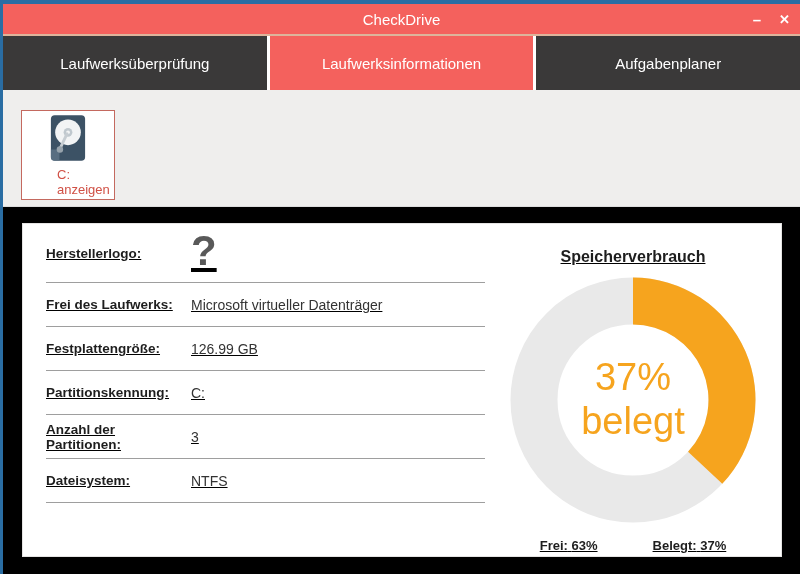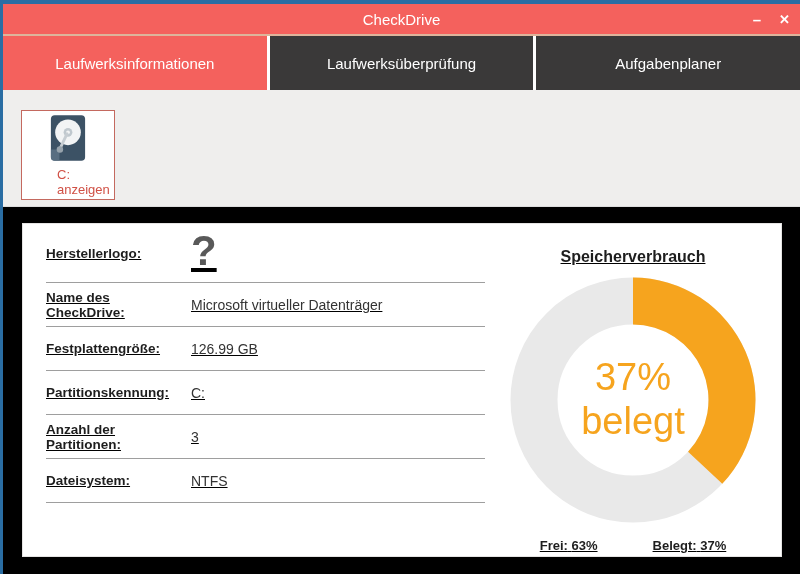--- a/index.html
+++ b/index.html
@@ -107,22 +107,22 @@
 
   <div class="titlebar">
     <span class="title">CheckDrive</span>
     <div class="win-controls">
       <span class="win-btn min">–</span>
       <span class="win-btn">✕</span>
     </div>
   </div>
 
   <div class="tabbar">
+    <div class="tab">Laufwerksüberprüfung</div>
     <div class="tab active">Laufwerksinformationen</div>
-    <div class="tab">Laufwerksüberprüfung</div>
     <div class="tab">Aufgabenplaner</div>
   </div>
 
   <div class="toolbar">
     <div class="drive-button">
       <svg class="icon" viewBox="0 0 40 50" aria-hidden="true">
         <rect x="2" y="1" width="36" height="48" rx="4" fill="#3C5265"></rect>
         <path d="M2 37 h9 v12 h-5 a4 4 0 0 1 -4 -4 z" fill="#5E7386" opacity="0.85"></path>
         <circle cx="20" cy="19" r="13.5" fill="#F2F4F5"></circle>
         <circle cx="20" cy="19" r="4.6" fill="#BFC8CE"></circle>
@@ -135,21 +135,21 @@
   </div>
 
   <div class="card">
 
     <div class="info-table">
       <div class="row logo-row">
         <span class="label">Herstellerlogo:</span>
         <span class="value logo-placeholder">?</span>
       </div>
       <div class="row">
-        <span class="label">Name des CheckDrive:</span>
+        <span class="label">Frei des Laufwerks:</span>
         <span class="value">Microsoft virtueller Datenträger</span>
       </div>
       <div class="row">
         <span class="label">Festplattengröße:</span>
         <span class="value">126.99 GB</span>
       </div>
       <div class="row">
         <span class="label">Partitionskennung:</span>
         <span class="value">C:</span>
       </div>

